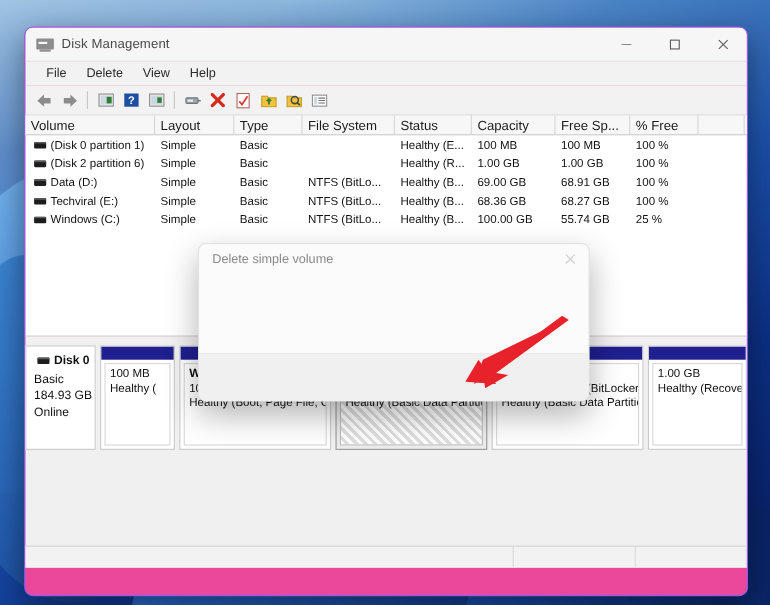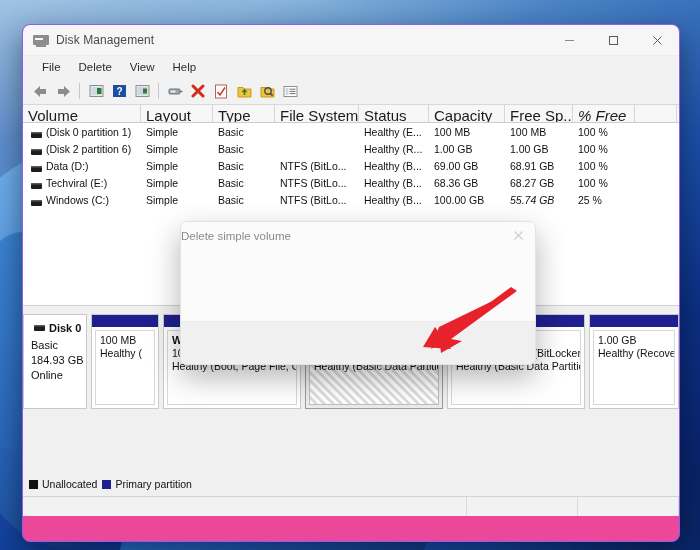--- a/index.html
+++ b/index.html
@@ -34,27 +34,27 @@
   #menubar{height:22px;background:#f2f2f2;display:flex;align-items:center;padding-left:10px;gap:0;}
   .menu-item{font-size:11.5px;color:#2b2b2b;padding:2px 9px;border-radius:3px;}
   
   #toolbar{height:26px;background:#f2f2f2;display:flex;align-items:center;padding-left:6px;
     border-bottom:1px solid #d8d8d8;gap:1px;}
   .tbtn{width:22px;height:22px;display:flex;align-items:center;justify-content:center;border-radius:2px;}
   .tsep{width:1px;height:16px;background:#c6c6c6;margin:0 4px;}
   
   #listwrap{background:#ffffff;height:200px;position:relative;border-bottom:1px solid #d0d0d0;}
   #colhead{display:flex;height:17px;background:#f7f7f7;border-bottom:1px solid #cdcdcd;}
-  .col{font-size:15px;color:#1b1b1b;padding:2px 0 0 5px;border-right:1px solid #d6d6d6;
+  .col{font-size:12px;color:#1b1b1b;padding:2px 0 0 5px;border-right:1px solid #d6d6d6;
     box-sizing:border-box;white-space:nowrap;overflow:hidden;}
   .row{display:flex;height:17px;align-items:center;}
   .cell{font-size:10.5px;color:#111;padding-left:5px;box-sizing:border-box;white-space:nowrap;overflow:hidden;}
   .vicon{width:11px;height:6px;background:#1d1d1d;border-radius:1px;margin:0 4px 0 3px;flex:none;
     box-shadow:inset 0 1.5px 0 #5a5a5a;}
-  .cell.vol{display:flex;align-items:flex-end;}
+  .cell.vol{display:flex;align-items:center;}
   
   #mapwrap{background:#f0f0f0;height:210px;padding:8px 0 0 0;box-sizing:border-box;position:relative;}
   #diskrow{display:flex;height:95px;}
   #diskinfo{width:94px;background:#fff;border:1px solid #c9c9c9;box-sizing:border-box;padding:7px 0 0 7px;}
   .dname{display:flex;align-items:center;font-size:11px;font-weight:bold;color:#111;margin-bottom:4px;}
   .dline{font-size:11px;color:#111;line-height:15px;}
   #parts{display:flex;flex:1;gap:4px;margin-left:4px;}
   .part{border:1px solid #c9c9c9;background:#fff;box-sizing:border-box;display:flex;flex-direction:column;
     overflow:hidden;position:relative;}
   .part .bar{height:12px;background:#1f1f8f;flex:none;}
@@ -70,21 +70,21 @@
   .lg{display:flex;align-items:center;gap:4px;}
   .sw{width:9px;height:9px;}
   .lgt{font-size:10.5px;color:#111;}
   #statusbar{position:absolute;left:0;right:0;bottom:0;height:19px;background:#f2f2f2;
     border-top:1px solid #d3d3d3;display:flex;}
   .sb-seg{border-right:1px solid #d9d9d9;}
   
   #dialog{position:absolute;left:157px;top:196px;width:354px;height:142px;background:#fbfbfb;
     border-radius:7px;border:1px solid #e2e2e2;box-shadow:0 12px 30px rgba(0,0,0,.30);overflow:hidden;}
   #dlg-title{height:27px;display:flex;align-items:center;background:#fbfbfb;position:relative;}
-  #dlg-title span.t{font-size:11.5px;color:#8a8a8a;}
+  #dlg-title span.t{font-size:11.5px;color:#8a8a8a;margin-left:12px;}
   #dlg-close{position:absolute;right:0;top:0;width:34px;height:27px;display:flex;align-items:center;justify-content:center;}
   #dlg-body{height:73px;display:flex;align-items:flex-start;padding:12px 16px 0 20px;box-sizing:border-box;background:#fbfbfb;}
   #warn{width:25px;height:23px;flex:none;margin-top:1px;}
   #dlg-msg{font-size:11px;color:#141414;line-height:15px;margin-left:12px;}
   #dlg-foot{position:absolute;left:0;right:0;bottom:0;height:42px;background:#f0f0f0;
     border-top:1px solid #ececec;display:flex;align-items:center;justify-content:flex-end;padding-right:14px;gap:10px;}
   .dbtn{width:79px;height:25px;background:#fdfdfd;border:1px solid #d2d2d2;border-radius:4px;
     font-size:11.5px;color:#141414;display:flex;align-items:center;justify-content:center;
     box-shadow:0 1px 0 rgba(0,0,0,.04);}
   
@@ -214,21 +214,21 @@
 
   <div id="listwrap">
     <div id="colhead">
         <div class="col" style="width: 118px;">Volume</div>
         <div class="col" style="width: 72px;">Layout</div>
         <div class="col" style="width: 62px;">Type</div>
         <div class="col" style="width: 84px;">File System</div>
         <div class="col" style="width: 70px;">Status</div>
         <div class="col" style="width: 76px;">Capacity</div>
         <div class="col" style="width: 68px;">Free Sp...</div>
-        <div class="col" style="width: 62px; font-style: italic;">% Free</div>
+        <div class="col" style="width: 62px;">% Free</div>
         <div class="col" style="width: 42px;"></div>
       </div>
     <div id="listrows">
         <div class="row">
           <div class="cell vol" style="width: 118px;">
             <span class="vicon"></span>
             <span>(Disk 0 partition 1)</span>
           </div>
           <div class="cell" style="width: 72px;">Simple</div>
           <div class="cell" style="width: 62px;">Basic</div>
@@ -280,21 +280,21 @@
         <div class="row">
           <div class="cell vol" style="width: 118px;">
             <span class="vicon"></span>
             <span>Windows (C:)</span>
           </div>
           <div class="cell" style="width: 72px;">Simple</div>
           <div class="cell" style="width: 62px;">Basic</div>
           <div class="cell" style="width: 84px;">NTFS (BitLo...</div>
           <div class="cell" style="width: 70px;">Healthy (B...</div>
           <div class="cell" style="width: 76px;">100.00 GB</div>
-          <div class="cell" style="width: 68px; font-style: italic;">55.74 GB</div>
+          <div class="cell" style="width: 68px;">55.74 GB</div>
           <div class="cell" style="width: 62px;">25 %</div>
         </div>
       </div>
   </div>
 
   <div id="mapwrap">
     <div id="diskrow">
       <div id="diskinfo">
         <div class="dname">
           <span class="vicon"></span>
@@ -339,30 +339,20 @@
           <div class="part" style="width: 90px;">
             <div class="bar" style="background: rgb(31, 31, 143);"></div>
             <div class="inner">
               <div class="pline">1.00 GB</div>
               <div class="pline">Healthy (Recove</div>
             </div>
           </div>
         </div>
     </div>
 
-    <div id="legend">
-        <div class="lg">
-          <div class="sw" style="background: rgb(17, 17, 17);"></div>
-          <div class="lgt">Unallocated</div>
-        </div>
-        <div class="lg">
-          <div class="sw" style="background: rgb(31, 31, 143);"></div>
-          <div class="lgt">Primary partition</div>
-        </div>
-      </div>
 
     <div id="statusbar">
       <div class="sb-seg" style="flex:1;"></div>
       <div class="sb-seg" style="width:110px;"></div>
       <div class="sb-seg" style="width:100px;"></div>
     </div>
   </div>
 
   <div id="dialog">
     <div id="dlg-title">

